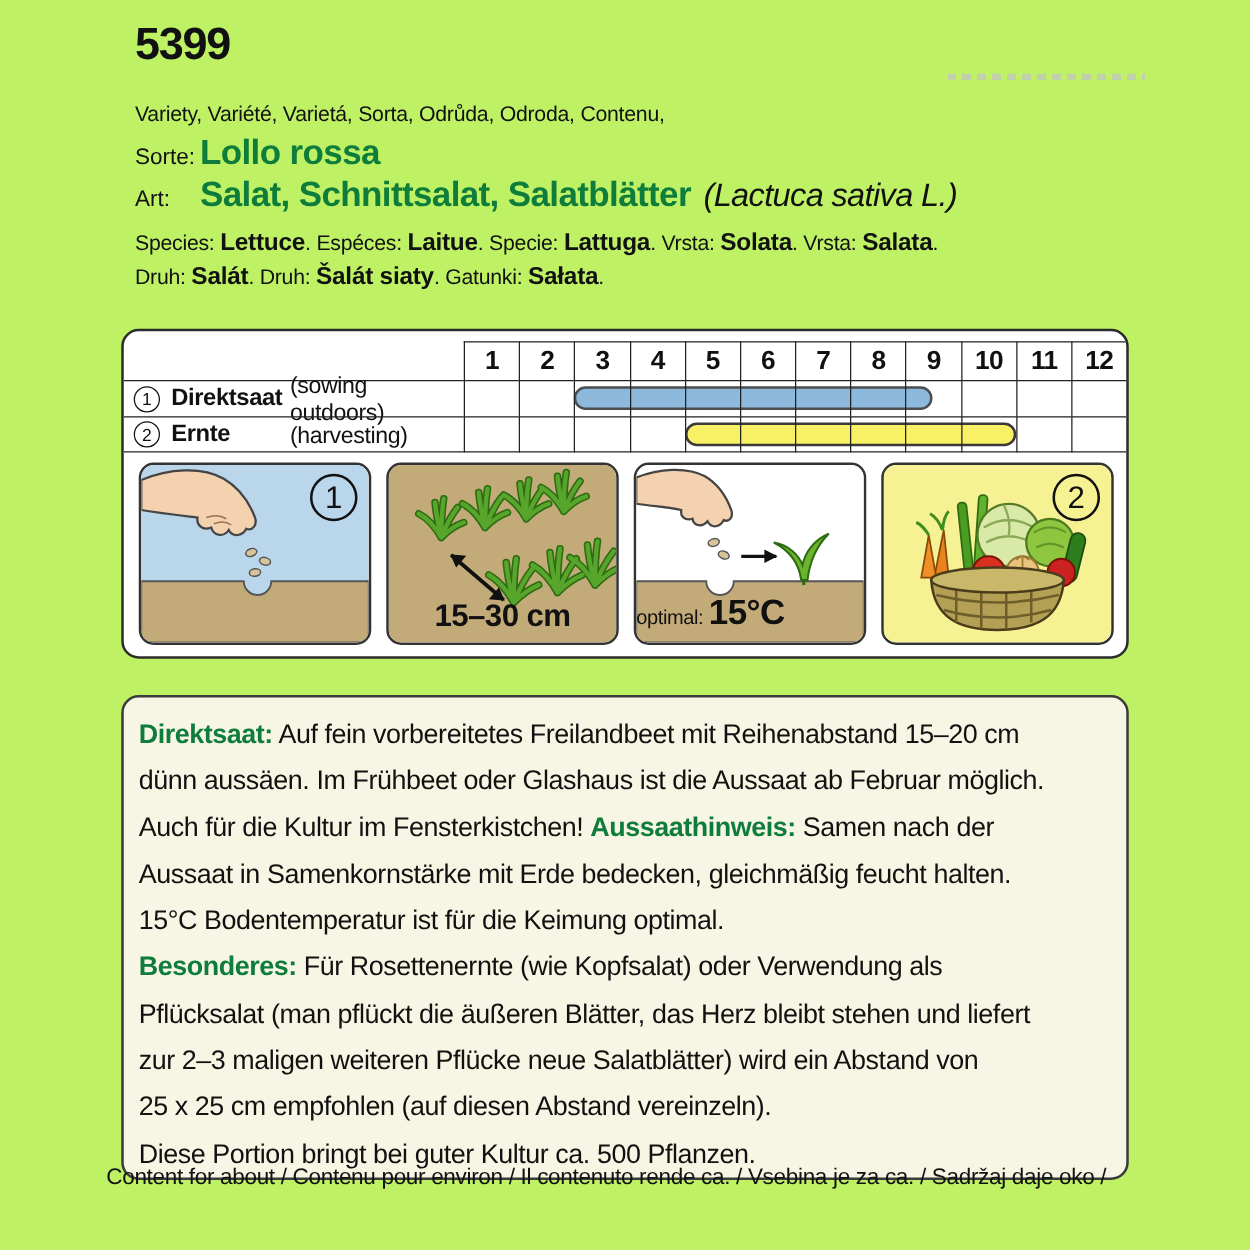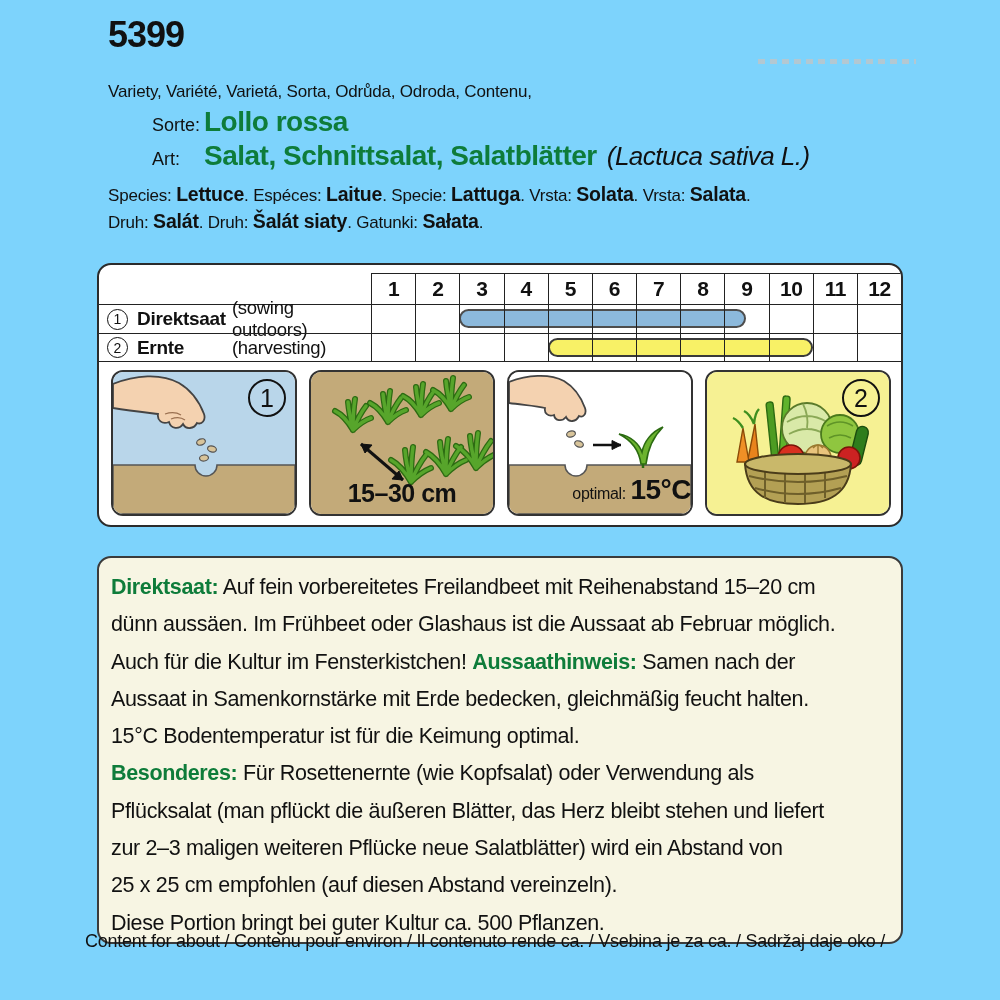--- a/index.html
+++ b/index.html
@@ -1,28 +1,28 @@
 <!DOCTYPE html>
 <html style="--green: #0e7c3a; --bar_blue: #8cb9dc; --bar_yellow: #f8f166; --sky: #b9d6ea; --soil: #c3aa79; --panel-yellow: #f6f193; --cream: #f7f5e3;"><head>
 <meta charset="utf-8">
 <style>
   :root{
     --green:#0e7c3a; --line:#222; --cream:#f7f5e3;
     --sky:#b9d6ea; --soil:#c3aa79; --panel-yellow:#f6f193;
   }
   *{margin:0;padding:0;box-sizing:border-box;}
   body{background:#fff;font-family:"Liberation Sans",sans-serif;color:#111;}
-  .page{position:relative;width:1000px;height:1000px;background:#7dd3fc;overflow:hidden;}
+  .page{position:relative;width:1000px;height:1000px;background:#bef264;overflow:hidden;}
 
   .product-number{position:absolute;left:108px;top:14px;font-size:36px;font-weight:700;letter-spacing:-1px;}
   .faded-fragment{position:absolute;left:758px;top:59px;width:158px;height:5px;opacity:.75;
     background:repeating-linear-gradient(90deg,#c4c4c4 0 7px,transparent 7px 12px);}
   .variety-line{position:absolute;left:108px;top:82px;font-size:17px;letter-spacing:-0.2px;}
 
-  .name-row{position:absolute;left:108px;display:flex;align-items:baseline;white-space:nowrap;margin-left:44px;}
+  .name-row{position:absolute;left:108px;display:flex;align-items:baseline;white-space:nowrap;}
   .name-row .lab{font-size:18px;width:52px;flex:0 0 52px;}
   .name-row .big-green{color:var(--green);font-weight:700;font-size:28px;letter-spacing:-0.5px;}
   .name-row .latin{font-style:italic;font-size:26px;margin-left:10px;letter-spacing:-0.5px;}
   #sorte-row{top:106px;}
   #art-row{top:140px;}
 
   .pair-line{position:absolute;left:108px;white-space:nowrap;letter-spacing:-0.2px;}
   #species-line{top:183px;}
   #druh-line{top:210px;}
   .pair-line .plbl{font-size:17px;}
@@ -47,21 +47,21 @@
   .row-desc{position:absolute;left:133px;font-size:18.5px;letter-spacing:-0.3px;}
   .mcell{flex:1;border-left:1.6px solid var(--line);border-top:1.6px solid var(--line);position:relative;z-index:1;}
   .period-bar{position:absolute;top:5px;height:19px;border-radius:10px;z-index:0;}
 
   .panels{display:flex;justify-content:space-between;padding:8px 10px 0 12px;}
   .panel{position:relative;width:186px;height:146px;border:2.2px solid #333;border-radius:12px;overflow:hidden;background:#fff;}
   .panel svg{display:block;}
   .panel-circle{position:absolute;top:7px;right:9px;width:38px;height:38px;border:2.5px solid #111;
     border-radius:50%;display:flex;align-items:center;justify-content:center;font-size:25px;background:transparent;}
   .panel-caption{position:absolute;left:0;right:0;bottom:6px;text-align:center;font-weight:700;font-size:25px;letter-spacing:-0.5px;}
-  .panel-caption-duo{position:absolute;left:0;right:0;bottom:8px;text-align:right;}
+  .panel-caption-duo{position:absolute;left:0;right:0;bottom:8px;text-align:left;}
   .panel-caption-duo .opt{font-size:16px;letter-spacing:-0.3px;}
   .panel-caption-duo .temp{font-size:28px;font-weight:700;letter-spacing:-0.5px;}
 
   .info-box{position:absolute;left:97px;top:536px;width:806px;height:388px;background:var(--cream);
     border:2.5px solid #3b3b3b;border-radius:14px;padding:11px 12px;overflow:hidden;margin-top:20px;}
   .info-line{font-size:21.5px;letter-spacing:-0.35px;line-height:37.3px;white-space:nowrap;}
   .info-line .kw{color:var(--green);font-weight:700;}
 
   .footer-line{position:absolute;left:85px;font-size:18px;letter-spacing:-0.25px;white-space:nowrap;}
   #footer1{top:931px;}

